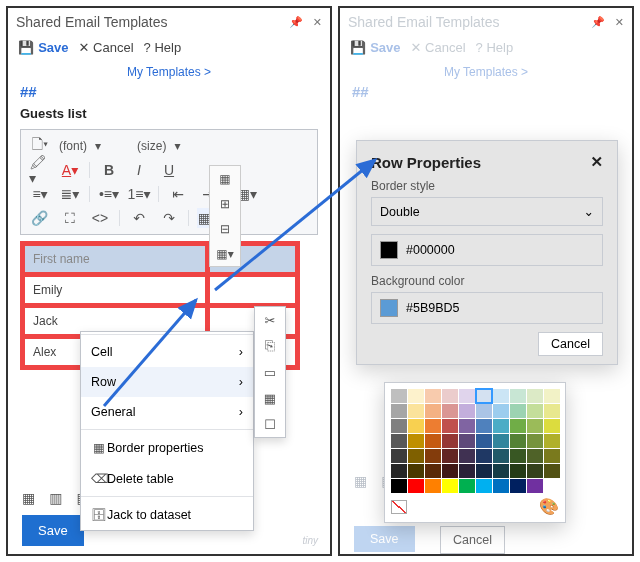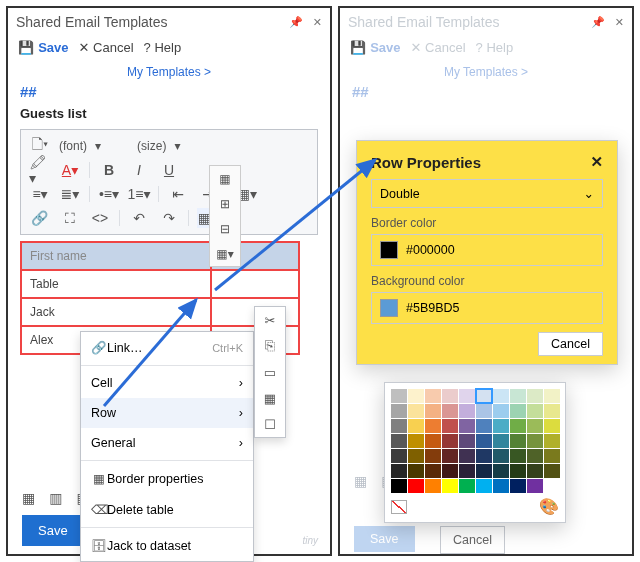--- a/index.html
+++ b/index.html
@@ -20,33 +20,33 @@
 .hash.dim { color: #a9c1e8; }
 .title { padding: 0 12px 6px; font-size: 13px; font-weight: 600; color: #222; }
 .editor-toolbar { margin: 2px 12px 4px; border: 1px solid #c0c4cb; padding: 4px 4px; background: #f6f7f9; }
 .etrow { display: flex; gap: 8px; align-items: center; padding: 2px 4px; font-size: 12px; color: #555; flex-wrap: wrap; }
 .etrow .icn { width: 22px; height: 20px; display: flex; align-items: center; justify-content: center; font-size: 14px; color: #555; cursor: pointer; }
 .etrow .red { color: #d33; }
 .etrow .sep { width: 1px; height: 16px; background: #dcdfe4; }
 .table-floating { position: absolute; left: 209px; top: 165px; width: 32px; background: #fafafa; border: 1px solid #ccc; display: flex; flex-direction: column; }
 .table-floating .tfbtn { height: 25px; display: flex; align-items: center; justify-content: center; font-size: 12px; color: #555; }
 .grid-table { margin: 6px 12px 0; width: 280px; border-collapse: collapse; }
-.grid-table th, .grid-table td { border: 2px solid #ef4444; padding: 6px 8px; font-size: 12px; color: #444; text-align: left; }
+.grid-table th, .grid-table td { border: 5px solid #ef4444; padding: 6px 8px; font-size: 12px; color: #444; text-align: left; }
 .grid-table th { background: #c5d4e8; color: #888; font-weight: 400; }
 .context-menu { position: absolute; left: 80px; top: 331px; width: 174px; background: #fff; border: 1px solid #c0c4cb; box-shadow: 0 4px 10px rgba(0,0,0,.15); font-size: 12.5px; }
 .cm-item { display: flex; align-items: center; padding: 8px 10px; gap: 10px; cursor: pointer; justify-content: space-between; }
 .cm-item:hover, .cm-item.hov { background: #eef3fb; }
 .cm-icon { width: 16px; display: inline-block; text-align: center; color: #555; }
 .cm-sep { height: 1px; background: #e0e2e6; margin: 2px 0; }
 .submenu { position: absolute; left: 254px; top: 306px; width: 32px; background: #fff; border: 1px solid #c0c4cb; box-shadow: 0 4px 10px rgba(0,0,0,.15); display: flex; flex-direction: column; }
 .submenu .sm-item { height: 26px; display: flex; align-items: center; justify-content: center; font-size: 13px; color: #555; }
 .btm-icons { position: absolute; bottom: 48px; left: 14px; display: flex; gap: 14px; font-size: 14px; color: #555; }
 .bigsave { position: absolute; bottom: 8px; left: 14px; background: #1f6fd0; color: #fff; font-size: 13px; padding: 8px 16px; border: none; cursor: pointer; }
 .tiny { position: absolute; bottom: 8px; right: 12px; font-size: 10px; color: #c7cbd2; font-style: italic; margin-left: 16px; }
-.dialog { position: absolute; left: 356px; top: 140px; width: 262px; background: #fde047; border: 1px solid #c7cbd2; box-shadow: 0 6px 20px rgba(0,0,0,.18); padding: 12px 14px 8px; }
+.dialog { position: absolute; left: 356px; top: 140px; width: 262px; background: #e5e5e5; border: 1px solid #c7cbd2; box-shadow: 0 6px 20px rgba(0,0,0,.18); padding: 12px 14px 8px; }
 .dlg-title { font-size: 15px; font-weight: 700; color: #222; margin-bottom: 8px; display: flex; justify-content: space-between; align-items: center; }
 .dlg-tabs { display: flex; gap: 14px; font-size: 12.5px; margin-bottom: 10px; }
 .dlg-tabs .tab { color: #555; padding-bottom: 2px; cursor: pointer; }
 .dlg-tabs .tab.active { color: #2b6cd6; border-bottom: 2px solid #2b6cd6; font-weight: 600; }
 .field-label { font-size: 12px; color: #555; margin: 4px 0 4px; }
 .field-row { display: flex; align-items: center; gap: 8px; border: 1px solid #c7cbd2; padding: 6px 8px; font-size: 12.5px; position: relative; margin-bottom: 8px; }
 .swatch { width: 18px; height: 18px; border: 1px solid #999; flex: 0 0 18px; }
 .sel { justify-content: space-between; }
 .dlg-btns { display: flex; gap: 10px; justify-content: flex-end; margin-top: 6px; }
 .dlg-btns button { font-size: 12.5px; padding: 4px 12px; border: 1px solid #c7cbd2; background: #fff; cursor: pointer; }
@@ -132,21 +132,21 @@
     </div>
   </div>
 
   <table class="grid-table">
     <tbody>
         <tr>
           <th>First name</th>
           <th></th>
         </tr>
     <tr>
-          <td>Table</td>
+          <td>Emily</td>
           <td></td>
         </tr>
     <tr>
           <td>Jack</td>
           <td></td>
         </tr>
     <tr>
           <td>Alex</td>
           <td>NY</td>
         </tr>
@@ -169,24 +169,20 @@
 </div>
 
 <div class="table-floating">
   <div class="tfbtn">▦</div>
   <div class="tfbtn">⊞</div>
   <div class="tfbtn">⊟</div>
   <div class="tfbtn">▦▾</div>
 </div>
 
 <div class="context-menu">
-  <div class="cm-item">
-      <span><span class="cm-icon">🔗</span><span>Link…</span></span>
-      <span style="color:#999;font-size:11px">Ctrl+K</span>
-    </div>
   <div class="cm-sep"></div>
   <div class="cm-item">
       <span>Cell</span>
       <span>›</span>
     </div>
   <div class="cm-item hov">
       <span>Row</span>
       <span>›</span>
     </div>
   <div class="cm-item">
@@ -232,25 +228,25 @@
   </div>
   <div class="bread dim">My Templates &gt;</div>
   <div class="hash dim">##</div>
 </div>
 
 <div class="dialog">
   <div class="dlg-title">
     <span>Row Properties</span>
     <span>✕</span>
   </div>
+  <div class="field-label">Border style</div>
   <div class="field-row sel">
     <span>Double</span>
     <span>⌄</span>
   </div>
-  <div class="field-label">Border color</div>
   <div class="field-row">
     <span class="swatch" style="background:#000000"></span>
     <span>#000000</span>
   </div>
   <div class="field-label">Background color</div>
   <div class="field-row">
     <span class="swatch" style="background:#5B9BD5"></span>
     <span>#5B9BD5</span>
   </div>
   <div class="dlg-btns">

